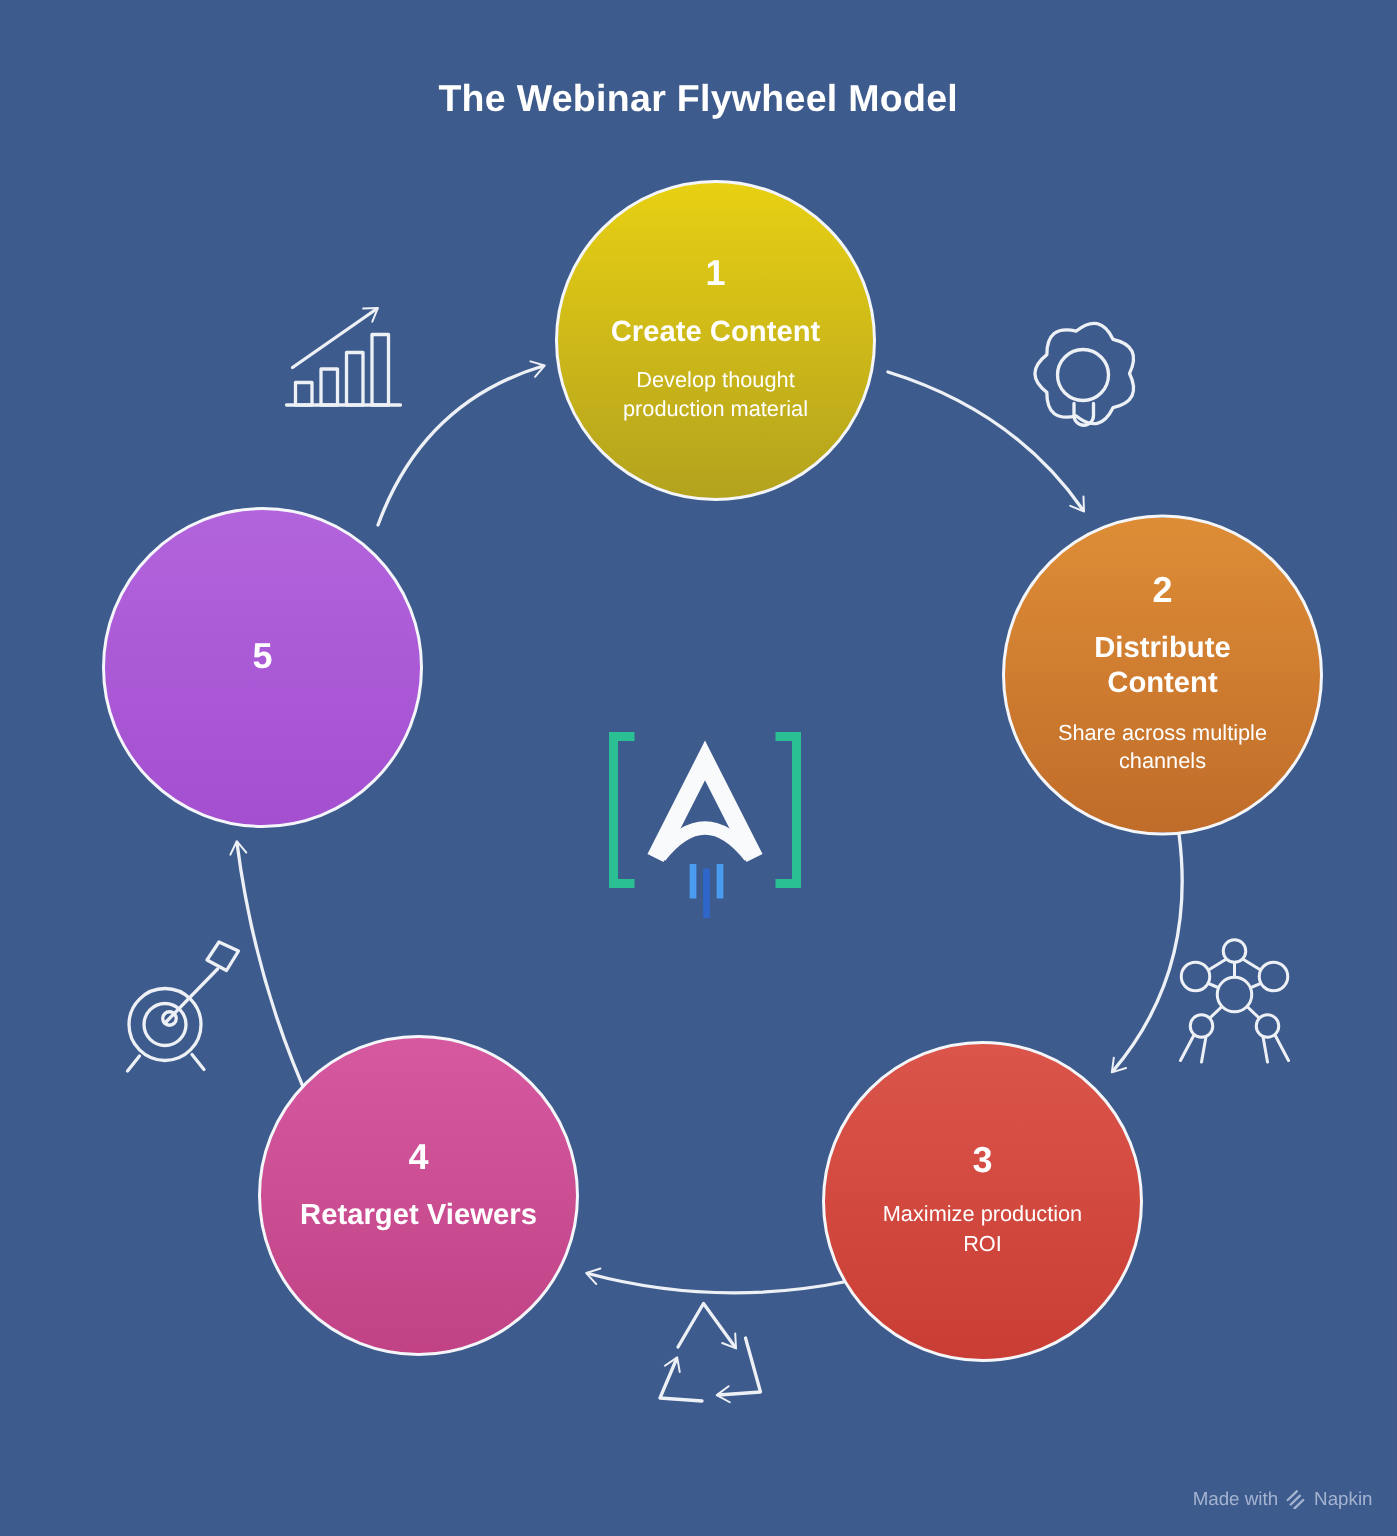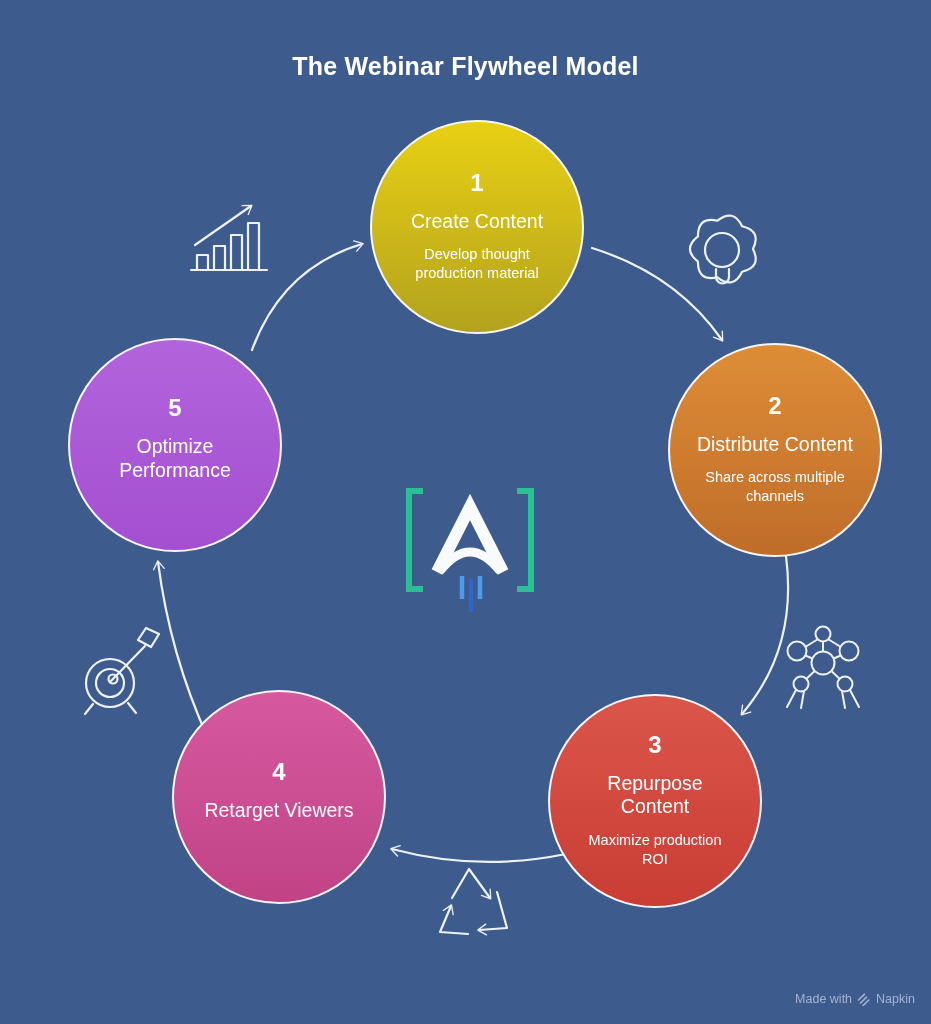--- a/index.html
+++ b/index.html
@@ -14,21 +14,21 @@
     text-align:center;font-size:25px;font-weight:700;
     color:var(--text,#f4f7fb);letter-spacing:.2px;
   }
   .circle{
     position:absolute;width:214px;height:214px;border-radius:50%;
     border:2.5px solid var(--circle-border,#f4f6fa);box-sizing:border-box;
     display:flex;flex-direction:column;align-items:center;justify-content:center;
     text-align:center;color:var(--text,#ffffff);transform:translateY(0);
   }
   .num{font-size:24px;font-weight:700;margin-bottom:15px;line-height:1;}
-  .step-title{font-size:19.5px;font-weight:400;line-height:1.2;margin-bottom:12px;max-width:166px;}
+  .step-title{font-size:19.5px;font-weight:700;line-height:1.2;margin-bottom:12px;max-width:166px;}
   .step-desc{font-size:14.5px;font-weight:400;line-height:1.32;max-width:160px;}
   .overlay{position:absolute;left:0;top:0;width:931px;height:1024px;}
   .ic{stroke:var(--icon,#edf1f6);fill:none;stroke-linecap:round;stroke-linejoin:round;}
   .bgfill{fill:var(--bg,#3e5b8d);}
   .bracket{stroke:var(--bracket,#2bc094);fill:none;}
   .logoA{stroke:var(--logo-white,#f8fafc);fill:none;}
   .thrust-side{stroke:var(--thrust-side,#4a9cf0);}
   .thrust-mid{stroke:var(--thrust-mid,#2f66c9);}
   .footer{
     position:absolute;right:16px;bottom:18px;display:flex;align-items:flex-start;gap:5px;
@@ -118,32 +118,30 @@
   </div>
 
   <div class="circle" style="left: 668px; top: 343px; background: linear-gradient(rgb(222, 141, 54) 0%, rgb(192, 108, 42) 100%);">
     <div class="num">2</div>
     <div class="step-title">Distribute Content</div>
     <div class="step-desc">Share across multiple channels</div>
   </div>
 
   <div class="circle" style="left: 548px; top: 694px; background: linear-gradient(rgb(219, 85, 75) 0%, rgb(201, 61, 52) 100%);">
     <div class="num">3</div>
-    <div class="step-title">Repurpose Content</div>
     <div class="step-desc">Maximize production ROI</div>
   </div>
 
   <div class="circle" style="left: 172px; top: 690px; background: linear-gradient(rgb(214, 88, 159) 0%, rgb(193, 67, 134) 100%);">
     <div class="num">4</div>
     <div class="step-title">Retarget Viewers</div>
   </div>
 
   <div class="circle" style="left: 68px; top: 338px; background: linear-gradient(rgb(178, 100, 220) 0%, rgb(164, 79, 208) 100%);">
     <div class="num">5</div>
-    <div class="step-title">Optimize Performance</div>
   </div>
 
   <div class="footer">
     <span>Made with</span>
     <svg width="14" height="14" viewBox="0 0 14 14">
       <path class="napkin-stroke" fill="none" stroke-width="1.6" stroke-linecap="round" d="M 1.5 8 L 7.5 2.2 M 3.5 11 L 9.5 5.2 M 6 13.6 L 11.8 8"></path>
     </svg>
     <span>Napkin</span>
   </div>
 

